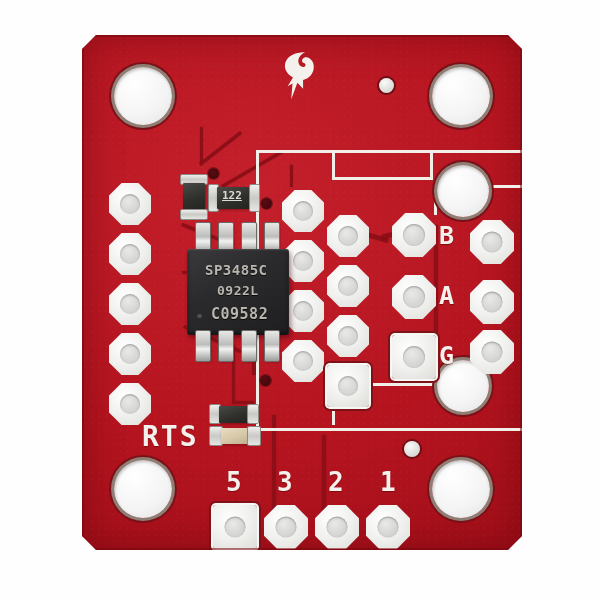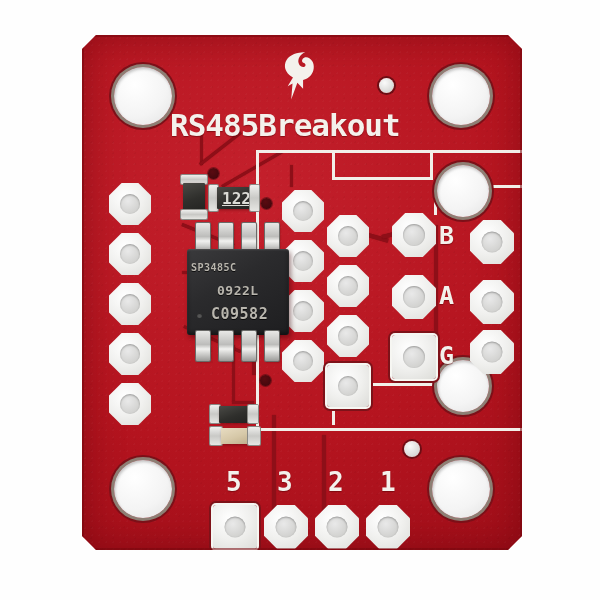--- a/index.html
+++ b/index.html
@@ -277,53 +277,53 @@
     <div class="pad oct" style="left:284px;top:470px;width:44px;height:44px;">
         <div class="drill" style="width:21px;height:21px;"></div>
       </div>
 
     <div class="smd-term" style="left:99px;top:140px;width:26px;height:9px;"></div>
     <div class="smd smd-dark" style="left:101px;top:148px;width:22px;height:28px;"></div>
     <div class="smd-term" style="left:99px;top:175px;width:26px;height:9px;"></div>
 
     <div class="smd-term" style="left:127px;top:150px;width:9px;height:26px;"></div>
     <div class="smd smd-dark" style="left:135px;top:152px;width:34px;height:22px;"></div>
-    <div class="smd-label" style="left:140px;top:154px;font-size:16px;text-decoration:underline;">122</div>
+    <div class="smd-label" style="left:140px;top:154px;font-size:11px;text-decoration:underline;">122</div>
     <div class="smd-term" style="left:168px;top:150px;width:9px;height:26px;"></div>
 
     <div class="ic-pin" style="left:114px;top:188px;width:14px;height:30px;"></div>
     <div class="ic-pin" style="left:137px;top:188px;width:14px;height:30px;"></div>
     <div class="ic-pin" style="left:160px;top:188px;width:14px;height:30px;"></div>
     <div class="ic-pin" style="left:183px;top:188px;width:14px;height:30px;"></div>
 
     <div class="ic-body" style="left:105px;top:214px;width:102px;height:86px;">
       <div class="ic-dot" style="left:10px;top:64px;"></div>
-      <div class="ic-mark" style="left:4px;top:13px;font-size:10px;">SP3485C</div>
+      <div class="ic-mark" style="left:18px;top:13px;font-size:14px;">SP3485C</div>
       <div class="ic-mark" style="left:30px;top:34px;font-size:13px;">0922L</div>
       <div class="ic-mark" style="left:24px;top:56px;font-size:15px;">C09582</div>
     </div>
 
     <div class="ic-pin" style="left:114px;top:296px;width:14px;height:30px;"></div>
     <div class="ic-pin" style="left:137px;top:296px;width:14px;height:30px;"></div>
     <div class="ic-pin" style="left:160px;top:296px;width:14px;height:30px;"></div>
     <div class="ic-pin" style="left:183px;top:296px;width:14px;height:30px;"></div>
 
     <div class="smd-term" style="left:128px;top:370px;width:10px;height:18px;"></div>
     <div class="smd smd-dark" style="left:137px;top:371px;width:30px;height:17px;"></div>
     <div class="smd-term" style="left:166px;top:370px;width:10px;height:18px;"></div>
     <div class="smd-term" style="left:128px;top:392px;width:12px;height:18px;"></div>
     <div class="smd smd-tan" style="left:139px;top:393px;width:28px;height:16px;"></div>
     <div class="smd-term" style="left:166px;top:392px;width:12px;height:18px;"></div>
 
-    <div class="silk-text" style="left:88px;top:72px;font-size:31px;letter-spacing:-1px;">RS485Breakout</div>
 
     <div class="silk-text" style="left:357px;top:186px;font-size:25px;">B</div>
     <div class="silk-text" style="left:357px;top:246px;font-size:25px;">A</div>
     <div class="silk-text" style="left:357px;top:306px;font-size:25px;">G</div>
 
+    <div class="silk-text" style="left:60px;top:385px;font-size:28px;letter-spacing:2px;">RTS</div>
 
     <div class="silk-text" style="left:144px;top:432px;font-size:26px;">5</div>
     <div class="silk-text" style="left:195px;top:432px;font-size:26px;">3</div>
     <div class="silk-text" style="left:246px;top:432px;font-size:26px;">2</div>
     <div class="silk-text" style="left:298px;top:432px;font-size:26px;">1</div>
 
     <svg class="logo" viewBox="0 0 100 125" style="left:196px;top:16px;width:44px;height:55px;">
       <path d="M62,2 C50,8 44,18 47,28 C49,35 56,38 60,36 C64,34 63,28 59,27
                C55,26 53,22 56,18 C59,14 66,13 72,17 C81,23 84,36 79,48
                C75,58 66,64 57,66 L57,86 L44,72 L30,110 L33,74 L22,80 L34,60

